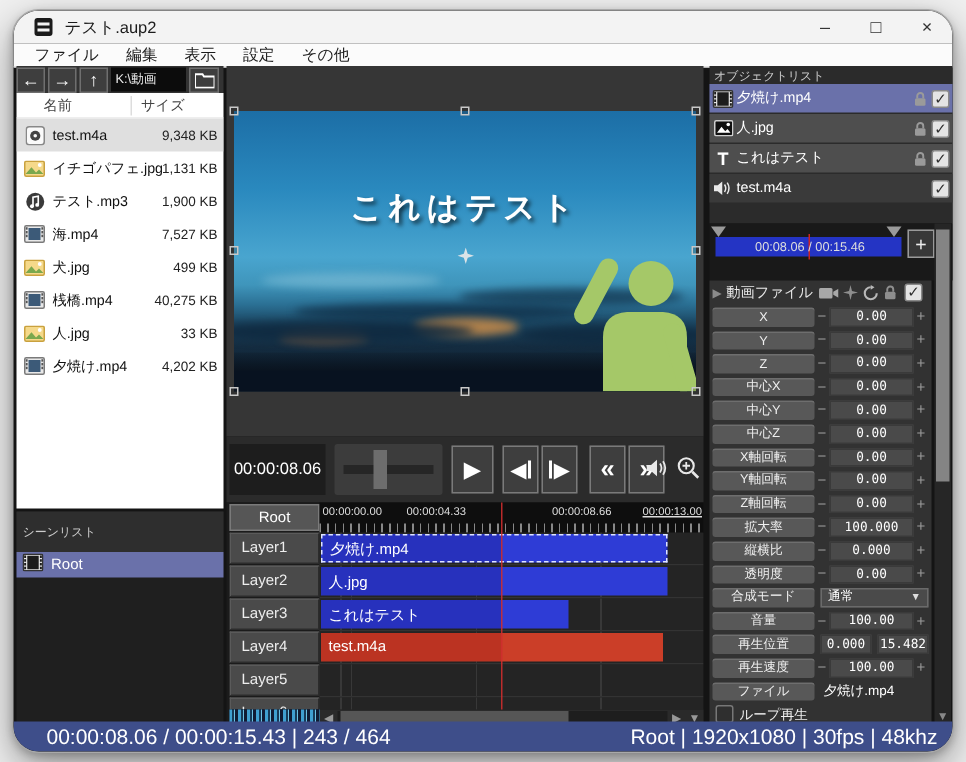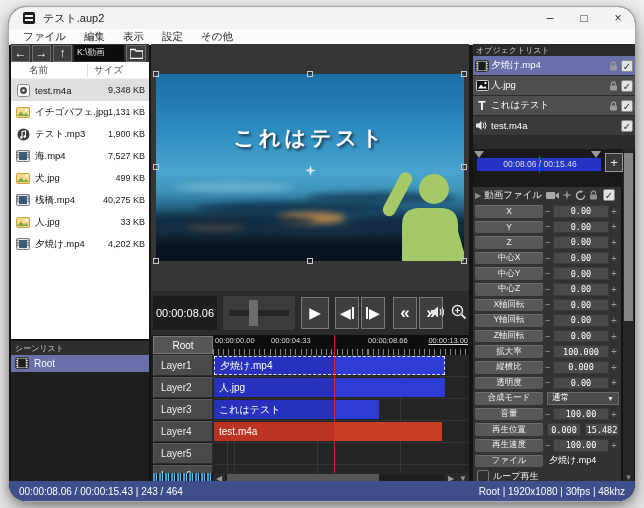--- a/index.html
+++ b/index.html
@@ -40,21 +40,21 @@
   #col-name { width:76px; padding-left:18px; font-size:9.5px; color:#444; }
   #col-size { flex:1; font-size:9.5px; color:#444; border-left:1px solid #ddd; padding-left:6px; }
   .file-row { display:flex; align-items:center; height:22px; padding:0 4px; }
   .file-row.selected { background:#dfdfdf; }
   .file-icon { width:16px; height:14px; display:flex; align-items:center; justify-content:center; flex:none; }
   .file-name { font-size:9.5px; color:#111; margin-left:4px; white-space:nowrap; overflow:hidden; flex:1; }
   .file-size { font-size:9px; color:#222; text-align:right; white-space:nowrap; }
 
   
   #scene-panel { left:2px; top:334px; width:138px; height:142px; background:#1f1f1f; }
-  #scene-header { height:14px; background:#2e2e2e; color:#ccc; font-size:8px; display:flex; align-items:center; padding-left:4px; }
+  #scene-header { height:27px; background:#2e2e2e; color:#ccc; font-size:8px; display:flex; align-items:center; padding-left:4px; }
   .scene-row { height:17px; display:flex; align-items:center; gap:5px; padding-left:4px; color:#fff; font-size:10px; }
   .scene-row.selected { background:#6a71aa; }
 
   
   #preview-panel { left:142px; top:37px; width:318px; height:247px; background:#363636; }
   #video { position:absolute; left:5px; top:30px; width:308px; height:187px; overflow:hidden;
            background:linear-gradient(180deg,#1c6ea6 0%,#2a89be 28%,#49a5cf 52%,#3f95bb 62%,#2b7094 69%,#1d4a66 75%,#142c40 84%,#0c1e2e 100%); }
   .cloud { position:absolute; border-radius:50%; filter:blur(3px); }
   #ground { position:absolute; left:0; bottom:0; width:100%; height:26px;
             background:linear-gradient(180deg,rgba(10,18,28,.2),#0a1420 45%); }
@@ -150,21 +150,21 @@
               font-family:"DejaVu Sans Mono", monospace; font-size:8.5px; display:flex; align-items:center; justify-content:center; }
   .file-value { color:#fff; font-size:9px; margin-left:6px; }
 
   #props-scrollbar { left:614px; top:142px; width:11px; height:334px; background:#262626; }
   #props-thumb { position:absolute; left:1px; top:4px; width:9px; height:168px; background:#848484; }
   #scroll-down { position:absolute; left:0; bottom:1px; width:11px; text-align:center; color:#888; font-size:8px; }
 
   
   #statusbar { position:absolute; left:0; bottom:0; width:100%; height:20px; background:#3e4e8a;
                display:flex; align-items:center; justify-content:space-between; padding:0 10px; }
-  #status-left,#status-right { color:#fff; font-size:10px; white-space:nowrap; }
+  #status-left,#status-right { color:#fff; font-size:14px; white-space:nowrap;margin-left:12px; }
 </style>
 </head>
 <body>
 
 <div id="window">
 
   <div id="titlebar">
     <div id="app-icon"></div>
     <span id="title-text">テスト.aup2</span>
     <div id="win-controls">

